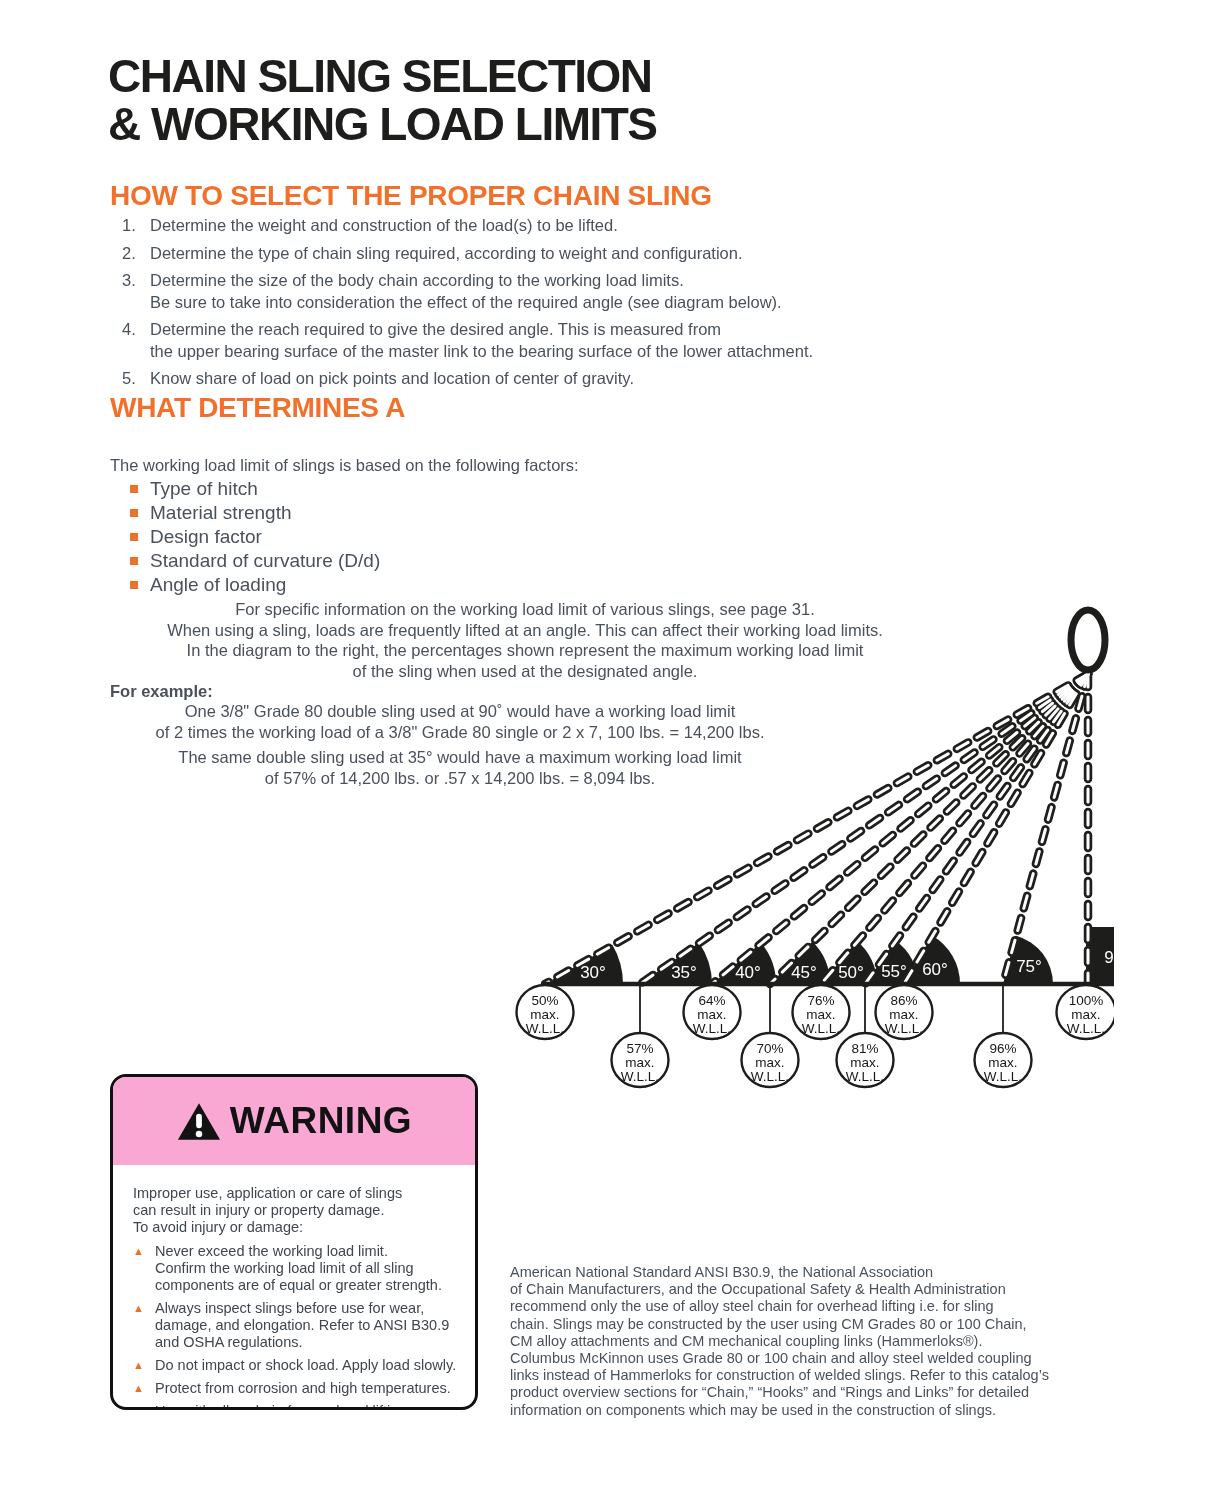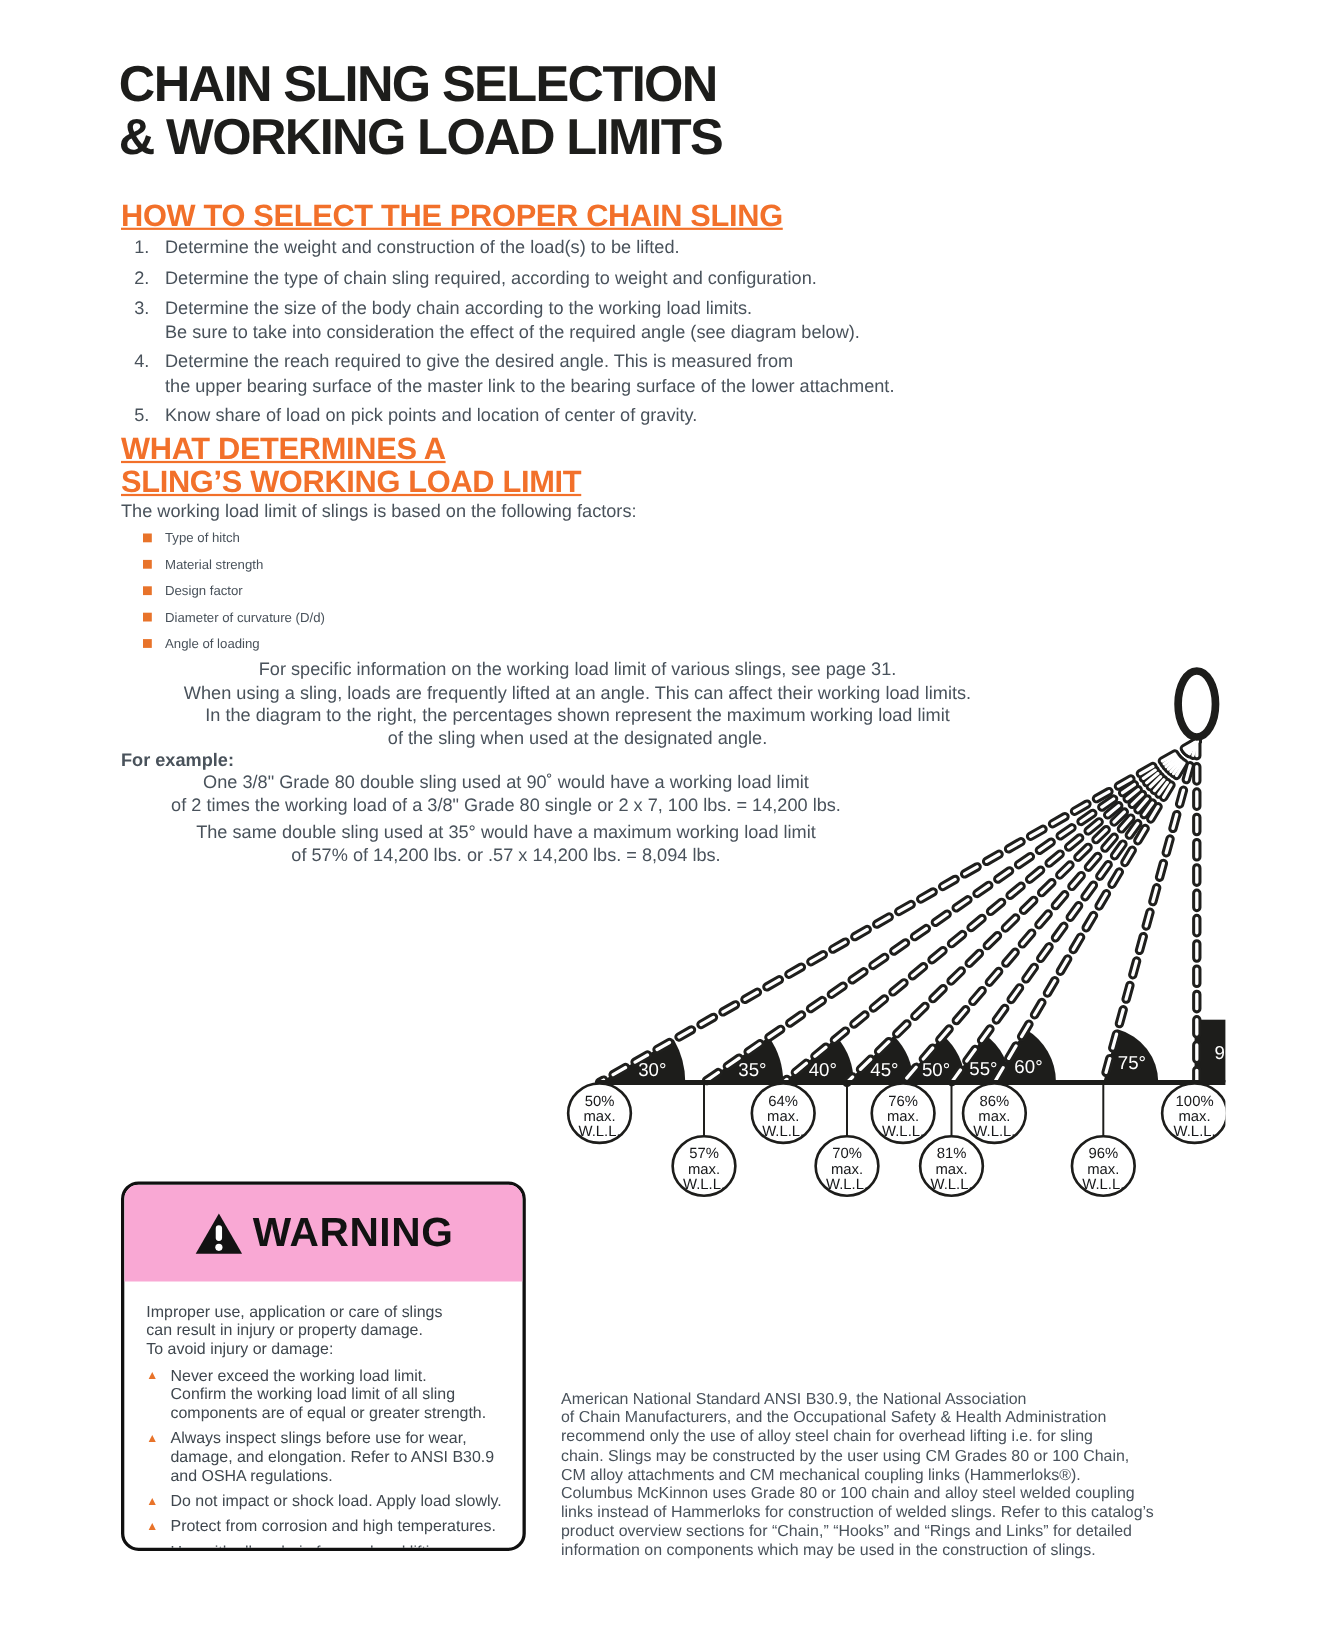--- a/index.html
+++ b/index.html
@@ -6,30 +6,30 @@
   .page{
     position:relative;width:1114px;height:1500px;background:#ffffff;overflow:hidden;
     font-family:"Liberation Sans",sans-serif;color:#49525B;margin-top:22px;
   }
   .abs{position:absolute;}
   .title{
     left:108px;top:30px;font-size:46px;line-height:48px;font-weight:900;
     letter-spacing:-1.5px;color:#1D1D1B;
   }
   .h-orange{
-    font-size:28px;line-height:30px;font-weight:800;color:#F2702A;letter-spacing:-0.3px;text-decoration:underline;
+    font-size:28px;line-height:30px;font-weight:800;color:#F2702A;letter-spacing:-0.3px;
   }
   .body-txt{font-size:16.5px;line-height:20.5px;color:#49525B;}
   .pre{white-space:pre-line;text-align:center;}
   .steps{left:122px;top:193px;width:880px;}
   .step{display:flex;margin-bottom:6px;font-size:16.5px;line-height:21.5px;}
   .step .num{width:28px;flex:0 0 28px;}
   .step .txt{white-space:pre-line;}
   .factors{left:130px;top:455px;}
-  .factor{display:flex;align-items:center;height:24px;font-size:12px;text-align:right;}
+  .factor{display:flex;align-items:center;height:24px;font-size:19px;text-align:right;}
   .sq{width:8px;height:8px;background:#E8732A;margin-right:12px;flex:0 0 8px;}
   .example-label{font-weight:700;}
   
   .warnbox{
     left:110px;top:1052px;width:368px;height:336px;border:3.5px solid #101010;
     border-radius:16px;background:#ffffff;box-sizing:border-box;overflow:hidden;
   }
   .warnhead{
     height:88px;background:#f9a8d4;display:flex;align-items:center;justify-content:center;gap:8px;
   }
@@ -76,41 +76,40 @@
 the upper bearing surface of the master link to the bearing surface of the lower attachment.</span>
     </div>
     <div class="step">
       <span class="num">5.</span>
       <span class="txt">Know share of load on pick points and location of center of gravity.</span>
     </div>
   </div>
 
   <div class="abs h-orange" style="left:110px;top:371px;">
     <div>WHAT DETERMINES A</div>
-    <div>SLING’S WORKING LOAD LIMIT</div>
   </div>
 
   <div class="abs body-txt" style="left:110px;top:433px;">The working load limit of slings is based on the following factors:</div>
 
   <div class="abs factors">
     <div class="factor">
       <span class="sq"></span>
       <span>Type of hitch</span>
     </div>
     <div class="factor">
       <span class="sq"></span>
       <span>Material strength</span>
     </div>
     <div class="factor">
       <span class="sq"></span>
       <span>Design factor</span>
     </div>
     <div class="factor">
       <span class="sq"></span>
-      <span>Diameter of curvature (D/d)</span>
+      <span>Standard of curvature (D/d)</span>
     </div>
     <div class="factor">
       <span class="sq"></span>
       <span>Angle of loading</span>
     </div>
   </div>
 
   <div class="abs body-txt pre" style="left:110px;top:577px;width:830px;">For specific information on the working load limit of various slings, see page 31.
 When using a sling, loads are frequently lifted at an angle. This can affect their working load limits.
 In the diagram to the right, the percentages shown represent the maximum working load limit

